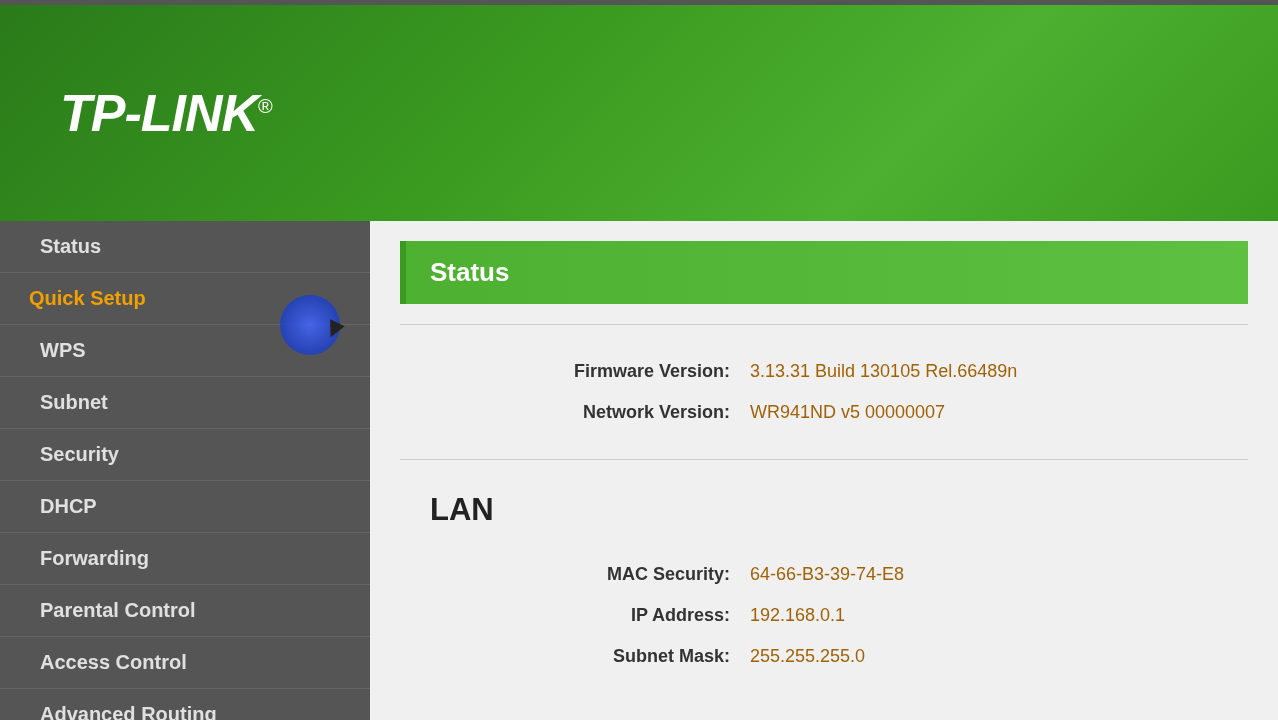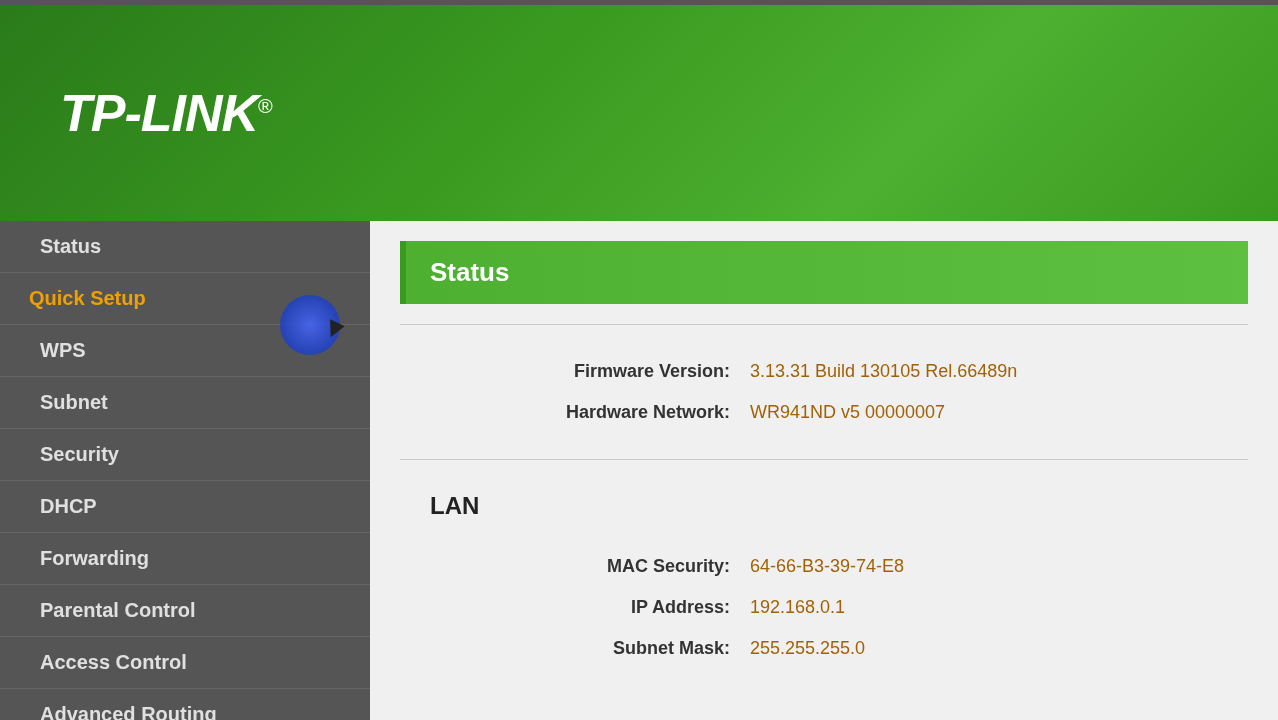--- a/index.html
+++ b/index.html
@@ -120,21 +120,21 @@
       padding-right: 20px;
     }
 
     .info-value {
       color: #a16207;
       font-weight: normal;
     }
 
     
     .subsection-title {
-      font-size: 24px;
+      font-size: 31px;
       font-weight: bold;
       color: #222;
       padding: 16px 30px;
     }
 
     
     .cursor-circle {
       position: absolute;
       width: 60px;
       height: 60px;
@@ -215,21 +215,21 @@
     </div>
 
     <hr class="divider">
 
     <div class="info-section">
       <div class="info-row">
         <span class="info-label">Firmware Version:</span>
         <span class="info-value">3.13.31 Build 130105 Rel.66489n</span>
       </div>
       <div class="info-row">
-        <span class="info-label">Hardware Network:</span>
+        <span class="info-label">Network Version:</span>
         <span class="info-value">WR941ND v5 00000007</span>
       </div>
     </div>
 
     <hr class="divider">
 
     <div class="subsection-title">LAN</div>
 
     <div class="info-section">
       <div class="info-row">

